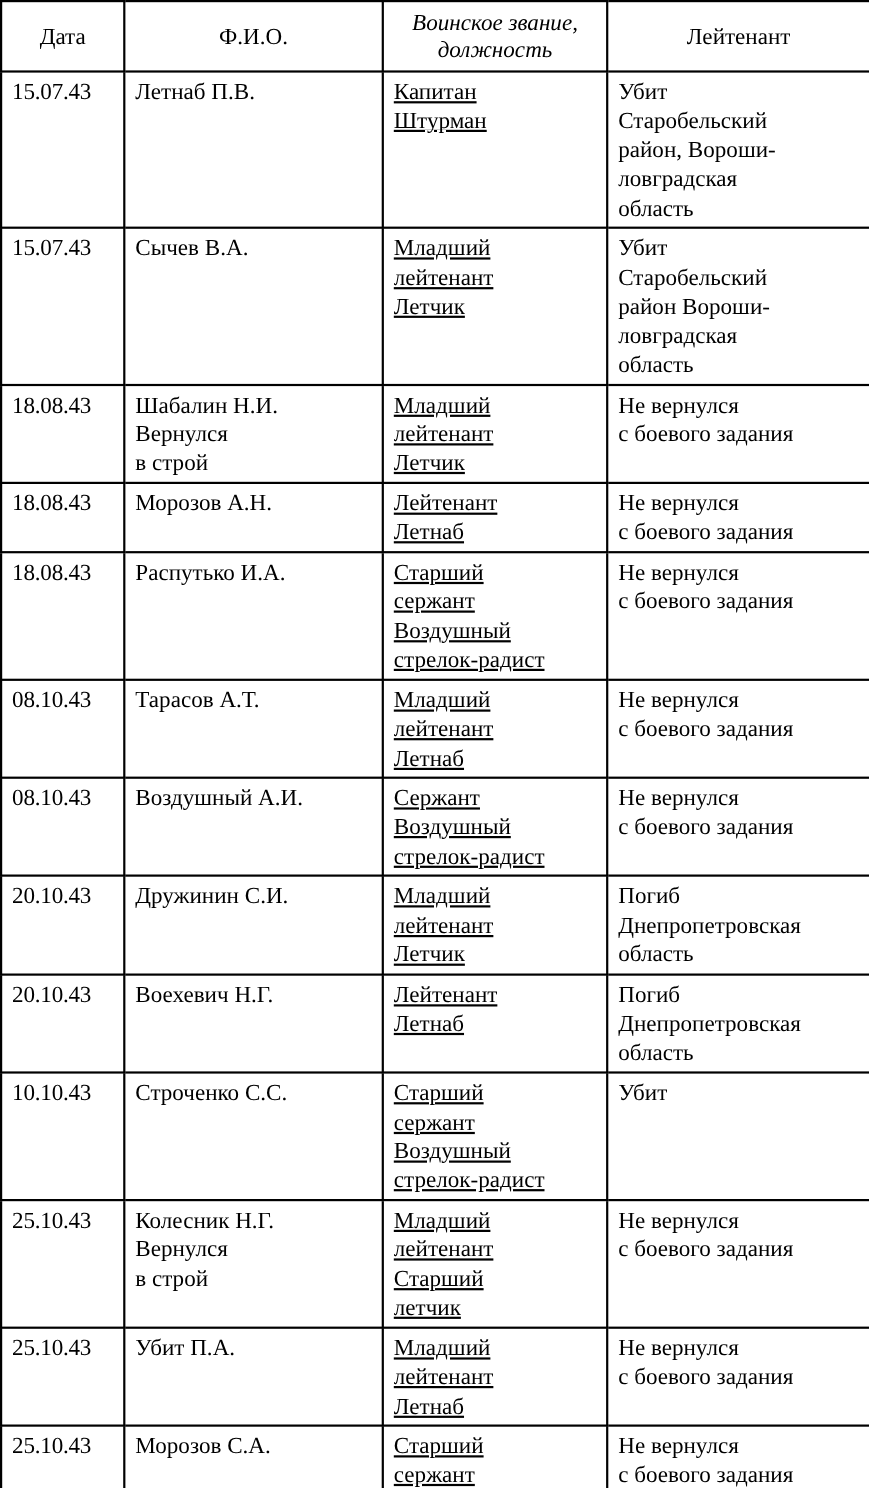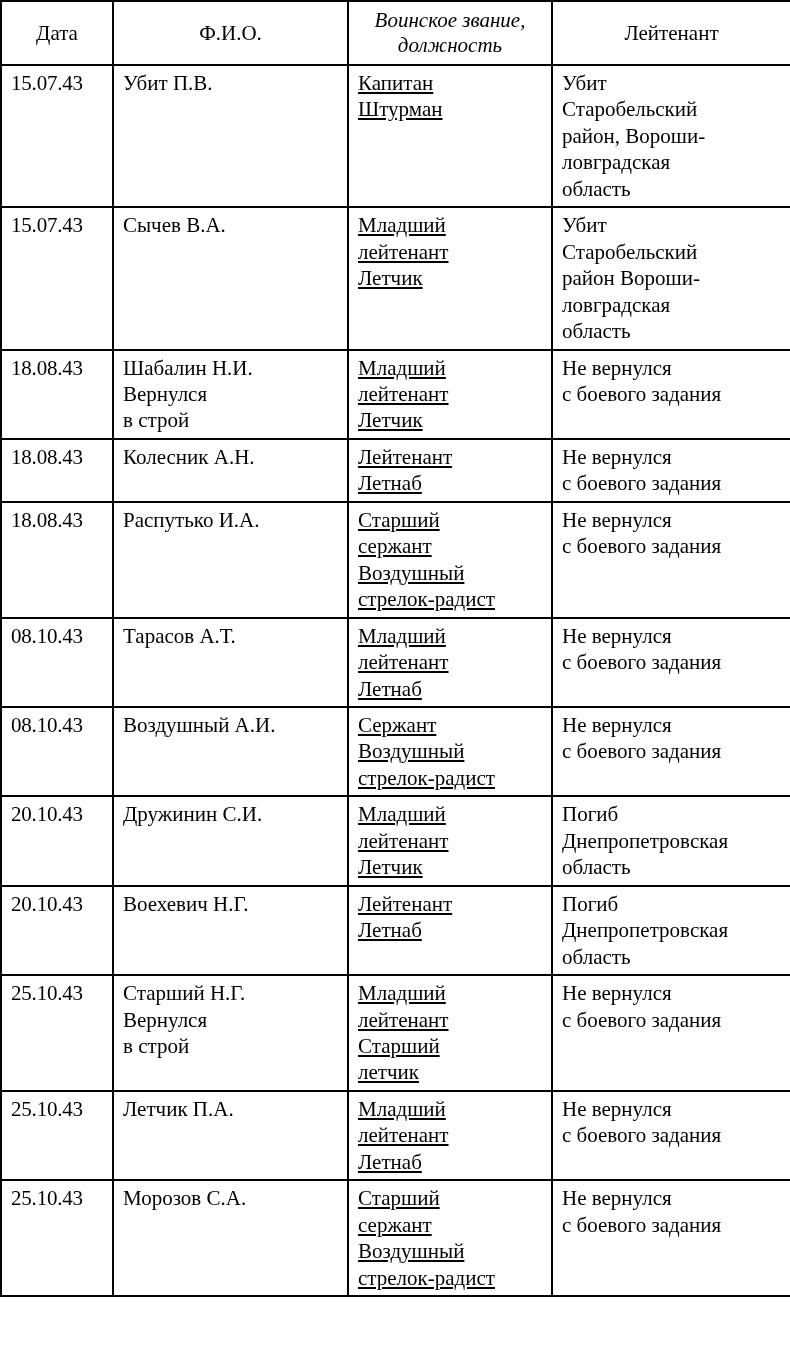--- a/index.html
+++ b/index.html
@@ -88,21 +88,21 @@
       <th class="hdr-date">Дата</th>
       <th class="hdr-name">Ф.И.О.</th>
       <th class="hdr-rank">Воинское звание,
 должность</th>
       <th class="hdr-note">Лейтенант</th>
     </tr>
   </thead>
   <tbody id="table-body">
   <tr data-row="0">
         <td class="cell-date">15.07.43</td>
-        <td class="cell-name">Убит П.В.</td>
+        <td class="cell-name">Летнаб П.В.</td>
         <td class="cell-rank">Капитан
 Штурман</td>
         <td class="cell-note">Убит
 Старобельский
 район, Вороши-
 ловградская
 область</td>
       </tr>
       <tr data-row="1">
         <td class="cell-date">15.07.43</td>
@@ -122,21 +122,21 @@
 Вернулся
 в строй</td>
         <td class="cell-rank">Младший
 лейтенант
 Летчик</td>
         <td class="cell-note">Не вернулся
 с боевого задания</td>
       </tr>
       <tr data-row="3">
         <td class="cell-date">18.08.43</td>
-        <td class="cell-name">Колесник А.Н.</td>
+        <td class="cell-name">Морозов А.Н.</td>
         <td class="cell-rank">Лейтенант
 Летнаб</td>
         <td class="cell-note">Не вернулся
 с боевого задания</td>
       </tr>
       <tr data-row="4">
         <td class="cell-date">18.08.43</td>
         <td class="cell-name">Распутько И.А.</td>
         <td class="cell-rank">Старший
 сержант
@@ -175,35 +175,44 @@
       </tr>
       <tr data-row="8">
         <td class="cell-date">20.10.43</td>
         <td class="cell-name">Воехевич Н.Г.</td>
         <td class="cell-rank">Лейтенант
 Летнаб</td>
         <td class="cell-note">Погиб
 Днепропетровская
 область</td>
       </tr>
+      <tr data-row="9">
+        <td class="cell-date">10.10.43</td>
+        <td class="cell-name">Строченко С.С.</td>
+        <td class="cell-rank">Старший
+сержант
+Воздушный
+стрелок-радист</td>
+        <td class="cell-note">Убит</td>
+      </tr>
       <tr data-row="10">
         <td class="cell-date">25.10.43</td>
-        <td class="cell-name">Старший Н.Г.
+        <td class="cell-name">Колесник Н.Г.
 Вернулся
 в строй</td>
         <td class="cell-rank">Младший
 лейтенант
 Старший
 летчик</td>
         <td class="cell-note">Не вернулся
 с боевого задания</td>
       </tr>
       <tr data-row="11">
         <td class="cell-date">25.10.43</td>
-        <td class="cell-name">Летчик П.А.</td>
+        <td class="cell-name">Убит П.А.</td>
         <td class="cell-rank">Младший
 лейтенант
 Летнаб</td>
         <td class="cell-note">Не вернулся
 с боевого задания</td>
       </tr>
       <tr data-row="12">
         <td class="cell-date">25.10.43</td>
         <td class="cell-name">Морозов С.А.</td>
         <td class="cell-rank">Старший

